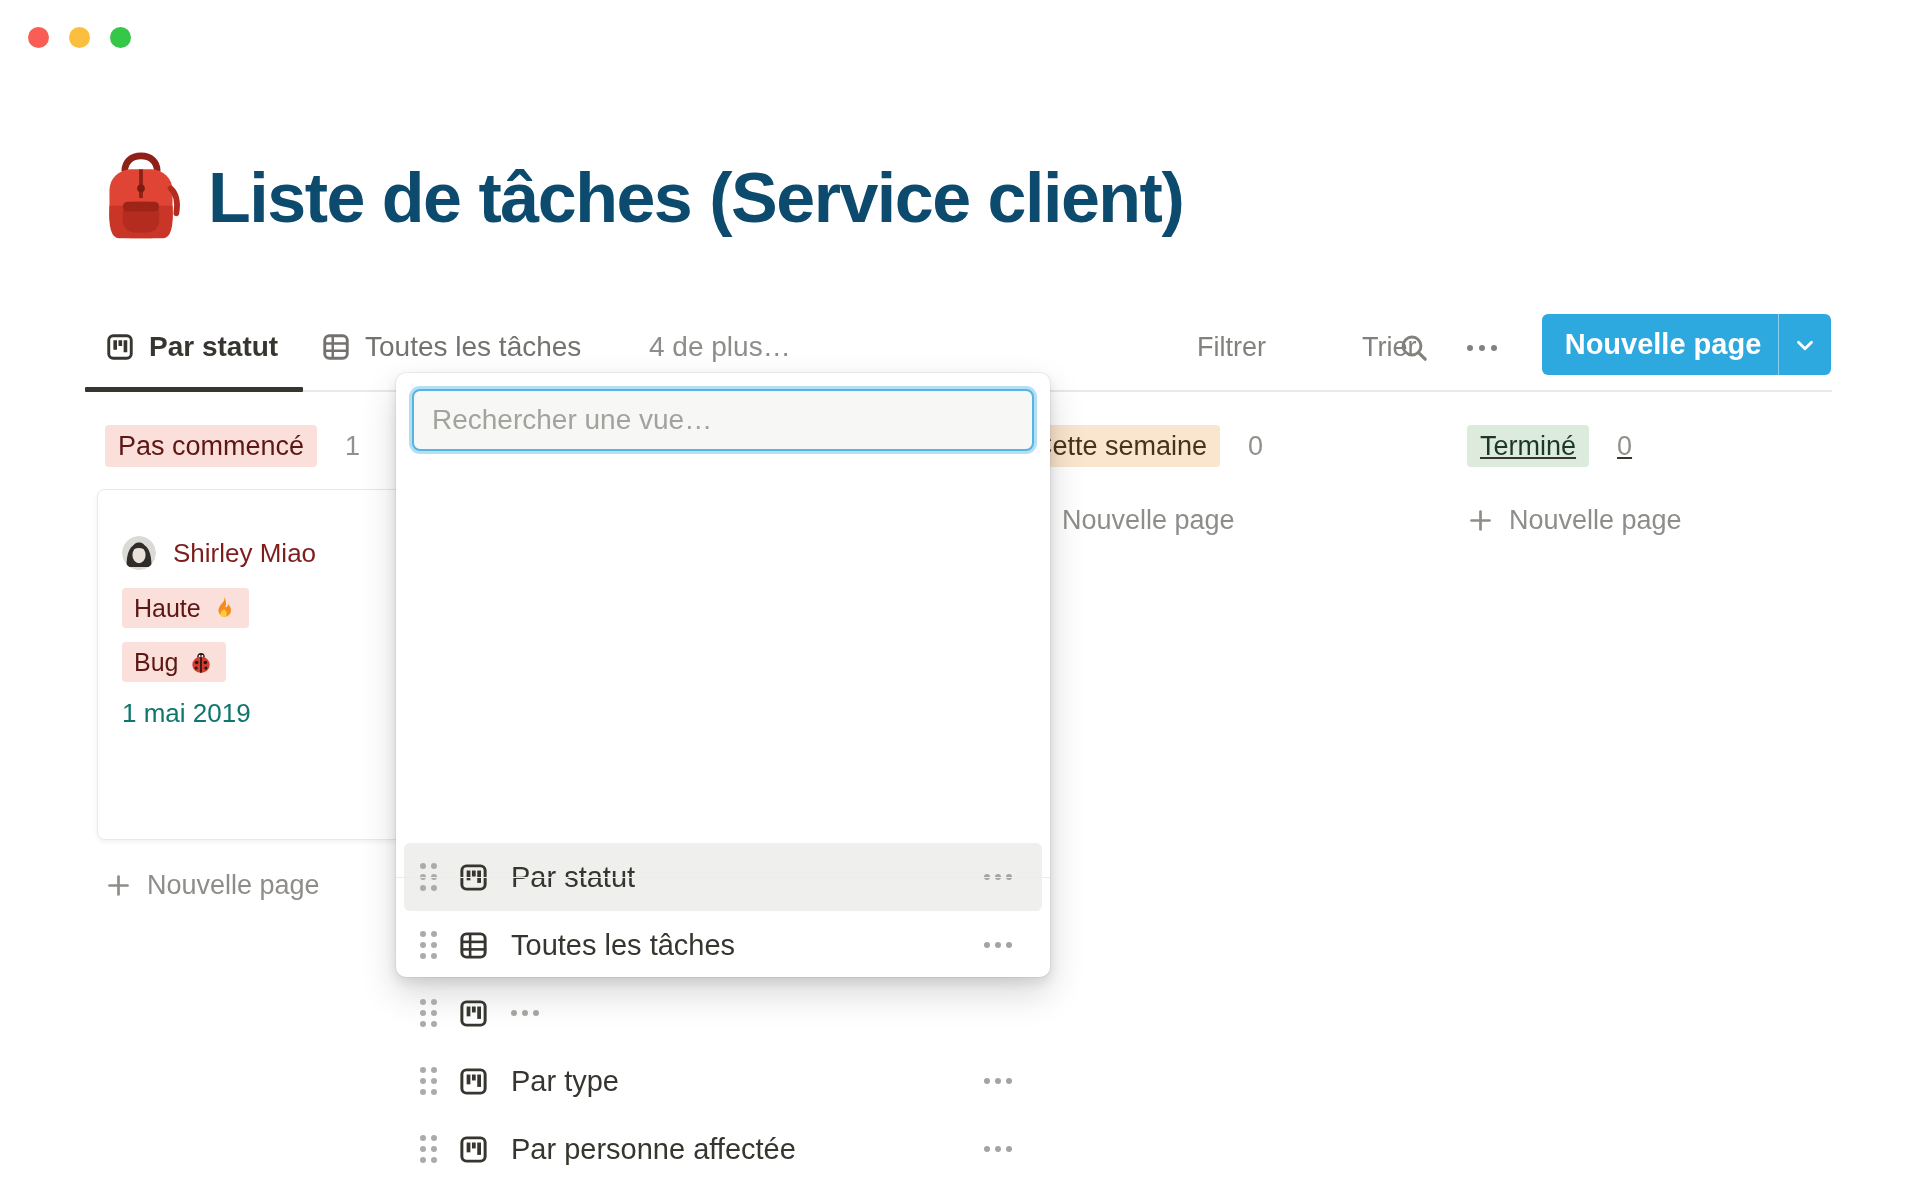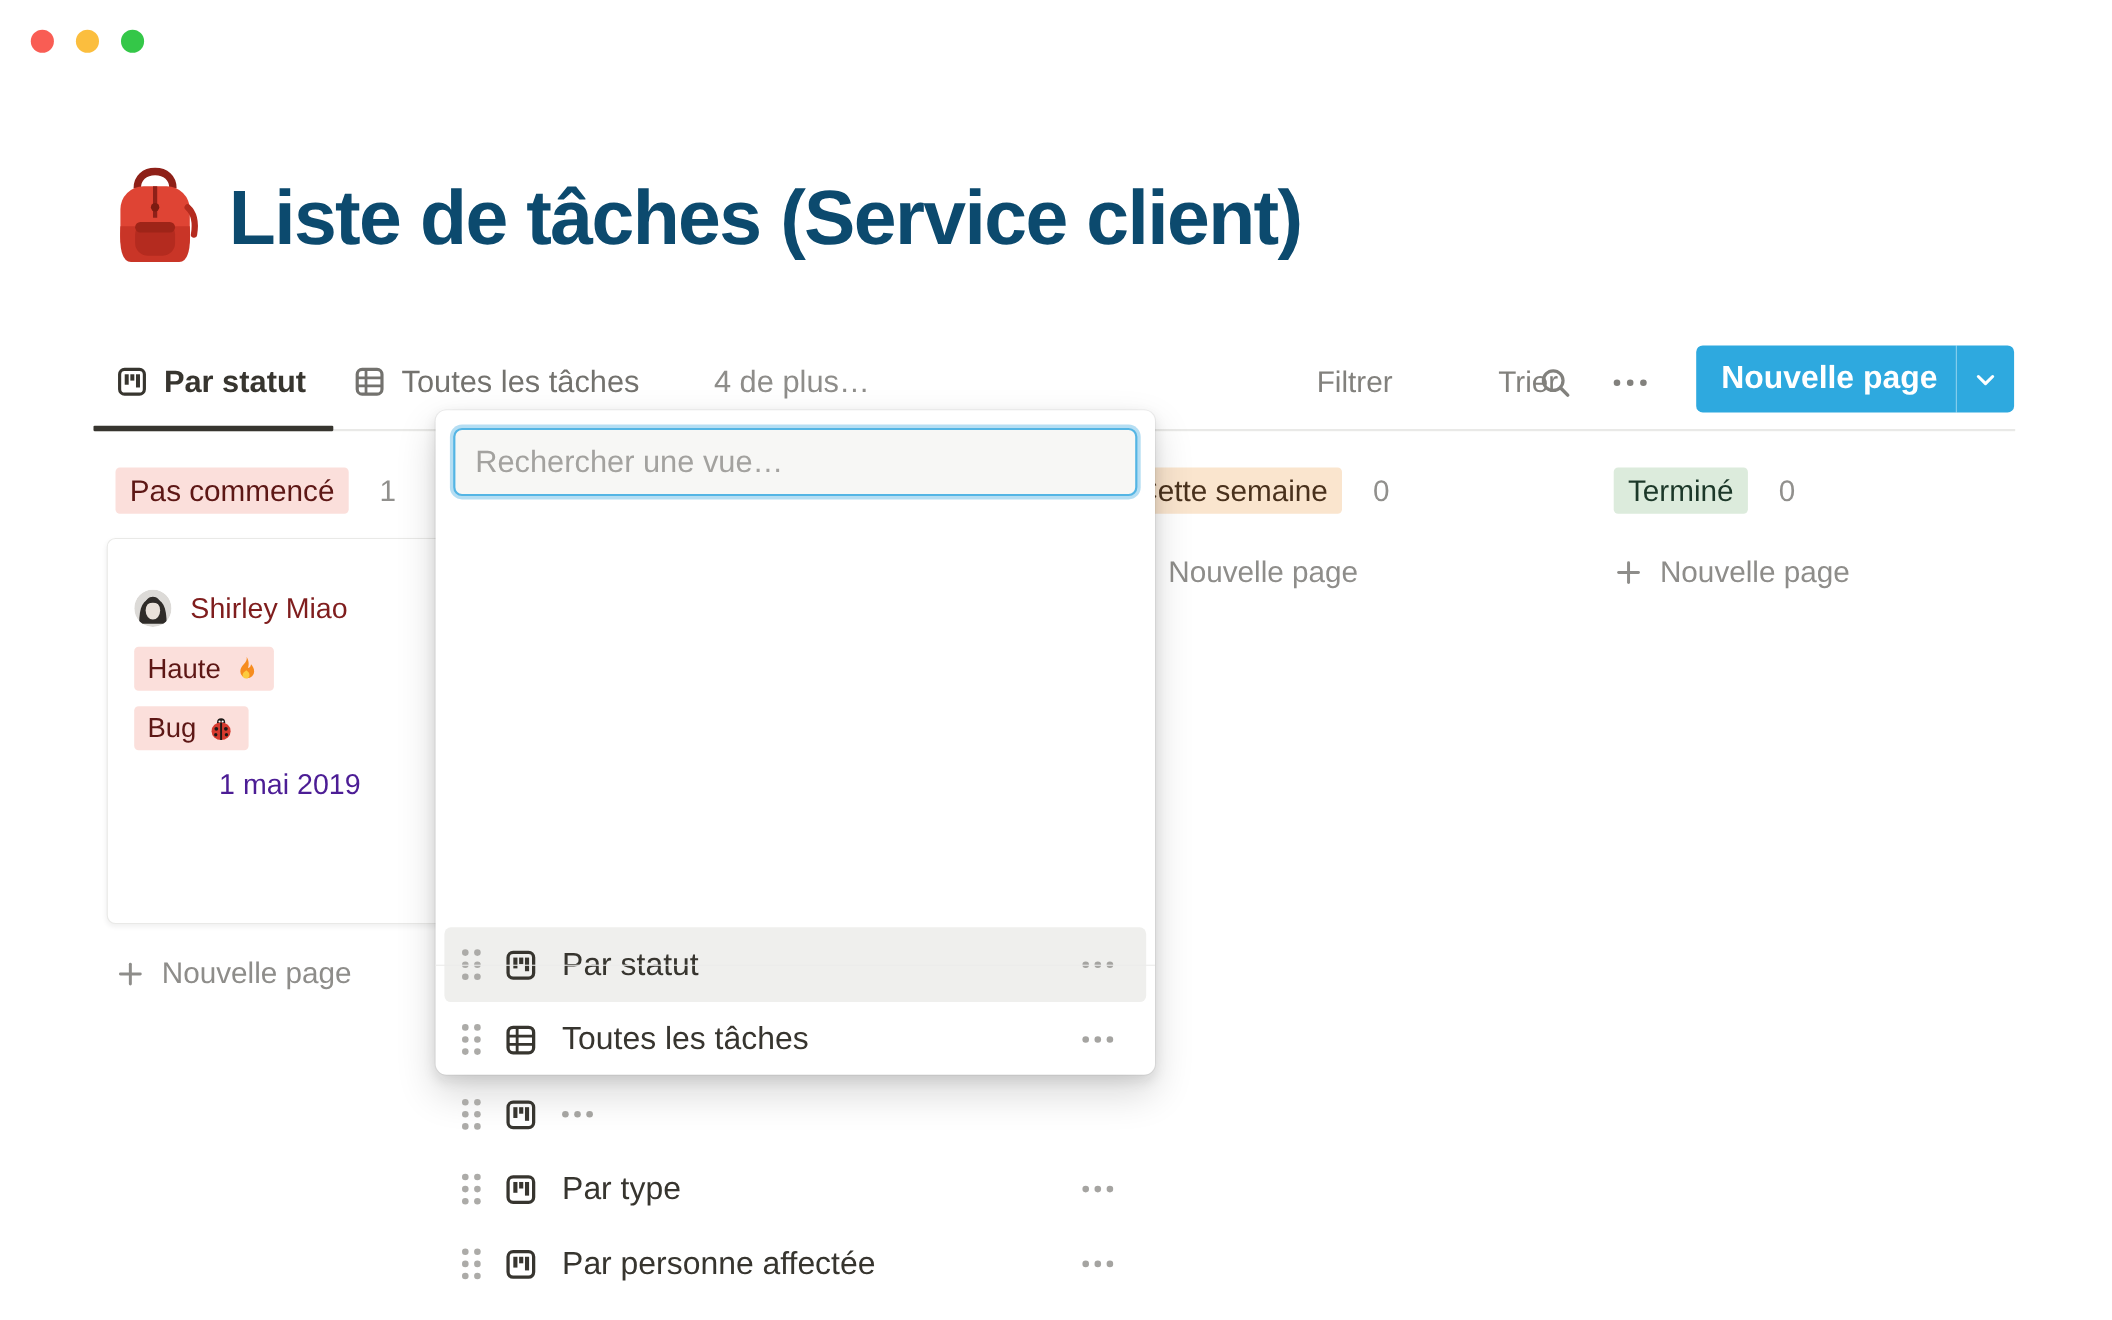--- a/index.html
+++ b/index.html
@@ -45,29 +45,29 @@
   .col-count{font-size:27px;color:#91908D;}
 
   .kcard{position:absolute;left:97px;top:489px;width:333px;height:351px;background:#fff;border:1px solid #E9E9E7;border-radius:8px;box-shadow:0 2px 5px rgba(15,15,15,0.06);box-sizing:border-box;padding:22px 24px;z-index:1;}
   .kcard-title{width:292px;font-size:27px;font-weight:600;line-height:42px;color:#37352F;}
   .kcard-title .doc{width:31px;height:31px;vertical-align:-5px;margin-right:15px;}
   .kcard-person{margin-top:24px;display:flex;align-items:center;gap:17px;font-size:26px;color:#7f1d1d;}
   .avatar{width:34px;height:34px;border-radius:50%;overflow:hidden;flex:0 0 auto;}
   .kcard-tag{margin-top:18px;display:inline-flex;align-items:center;gap:10px;height:40px;padding:0 12px;border-radius:4px;font-size:25px;}
   .tag2{margin-top:14px;}
   .kcard-tag svg{width:26px;height:26px;}
-  .kcard-date{margin-top:16px;font-size:26px;color:#4c1d95;text-align:center;}
+  .kcard-date{margin-top:16px;font-size:26px;color:#0f766e;}
 
   .new-page-link{position:absolute;display:flex;align-items:center;gap:15px;font-size:27px;color:#8E8D8A;cursor:pointer;}
   .npl-1{left:105px;top:870px;}
   .npl-2{left:1020px;top:505px;}
   .npl-3{left:1467px;top:505px;}
   .plus-icon{width:27px;height:27px;flex:0 0 auto;}
 
-  .colh-1{left:105px;} .colh-2{left:1020px;} .colh-3{left:1467px;}
+  .colh-1{left:105px;} .colh-2{left:1020px;} .colh-3{left:1467px;text-decoration:underline;}
 
   
   .view-menu{position:absolute;left:396px;top:373px;width:654px;height:604px;background:#fff;border-radius:10px;box-sizing:border-box;z-index:20;
     box-shadow:0 0 0 1px rgba(15,15,15,0.05),0 5px 12px rgba(15,15,15,0.1),0 16px 36px rgba(15,15,15,0.16);}
   .vm-search{position:absolute;left:16px;top:16px;width:622px;height:62px;box-sizing:border-box;background:#F7F7F5;border:2px solid #54B5E4;border-radius:8px;box-shadow:0 0 0 3px #B5DEF3;padding:0 18px;font-size:28px;color:#37352F;outline:none;font-family:"Liberation Sans",sans-serif;}
   .vm-search::placeholder{color:#A3A29F;}
   .vm-row{position:absolute;left:8px;width:638px;height:68px;border-radius:6px;display:flex;align-items:center;box-sizing:border-box;padding:0 30px 0 16px;cursor:pointer;}
   .vm-row.selected{background:#EFEFED;}
   .drag-handle{display:grid;grid-template-columns:6px 6px;grid-auto-rows:6px;gap:5px;margin-right:21px;}
   .drag-handle i{width:6px;height:6px;border-radius:50%;background:#ACABA8;}

